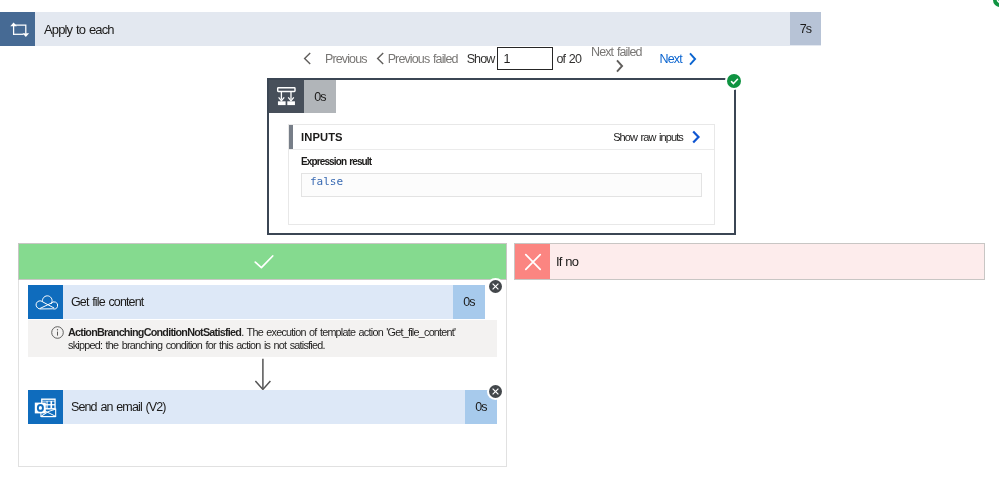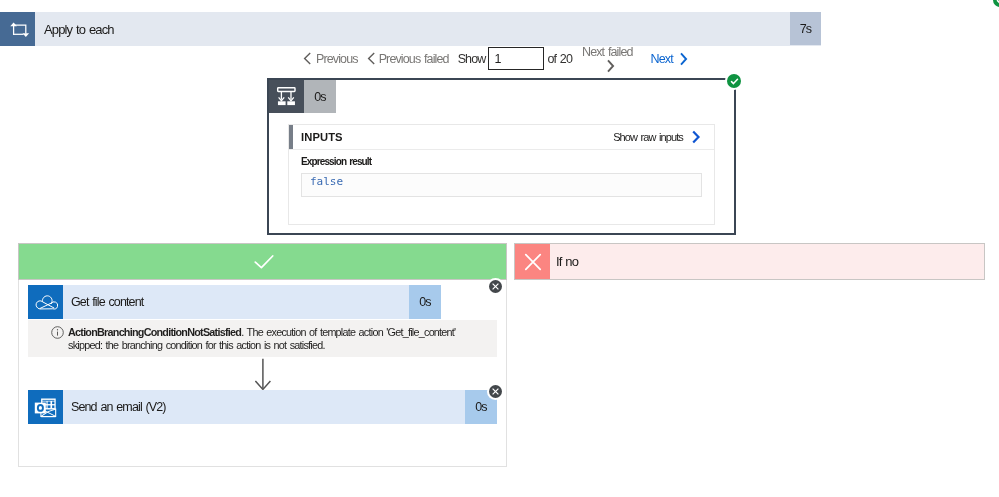--- a/index.html
+++ b/index.html
@@ -157,21 +157,21 @@
     <span>7s</span>
   </div>
 </div>
 <div class="status-badge" style="left:993px; top:-7px;">
   <svg width="9" height="9" viewBox="0 0 9 9" aria-hidden="true">
       <path d="M1.5 4.6 L3.5 6.6 L7.5 2.3" fill="none" stroke="#fff" stroke-width="1.5" stroke-linecap="round" stroke-linejoin="round"></path>
     </svg>
 </div>
 
 <div class="pager">
-  <span class="pg-btn" style="margin-right:9px;">
+  <span class="pg-btn" style="margin-right:9px;gap:9px;">
     <svg class="chev" width="9" height="13" viewBox="0 0 9 13">
         <path d="M7.2 0.9 L1.6 6.5 L7.2 12.1" fill="none" stroke="#605e5c" stroke-width="1.4"></path>
       </svg>
     <span style="margin-left:4px">Previous</span>
   </span>
   <span class="pg-btn" style="margin-right:9px;">
     <svg class="chev" width="9" height="13" viewBox="0 0 9 13">
         <path d="M7.2 0.9 L1.6 6.5 L7.2 12.1" fill="none" stroke="#605e5c" stroke-width="1.4"></path>
       </svg>
     <span style="margin-left:3px">Previous failed</span>
@@ -243,21 +243,21 @@
   <div class="branch-chip-no">
     <svg width="22" height="22" viewBox="0 0 22 22" aria-hidden="true">
         <path d="M3.8 3.7 L18.2 18.3 M18.2 3.7 L3.8 18.3" fill="none" stroke="#fff" stroke-width="1.7" stroke-linecap="round"></path>
       </svg>
   </div>
   <div class="branch-label">If no</div>
 </div>
 
 <div class="yes-container"></div>
 
-<div class="action" style="left:28px; top:285px; width:413px;">
+<div class="action" style="left:28px; top:285px; width:457px;">
   <div class="act-icon">
     <svg width="24" height="24" viewBox="0 0 24 24" aria-hidden="true">
       <g fill="none" stroke="#fff" stroke-width="1.0" stroke-linejoin="round" stroke-linecap="round">
         <path d="M5.6 18.9 A4.05 4.05 0 1 1 8.6 11.7 A4.8 4.8 0 1 1 16.9 13.8 A3.6 3.6 0 1 1 19.2 18.9 Z"></path>
         <path d="M8.9 12.0 L19.9 17.9"></path>
         <path d="M6.1 18.4 L18.1 12.7"></path>
       </g>
     </svg>
   </div>
   <div class="act-title">Get file content</div>

